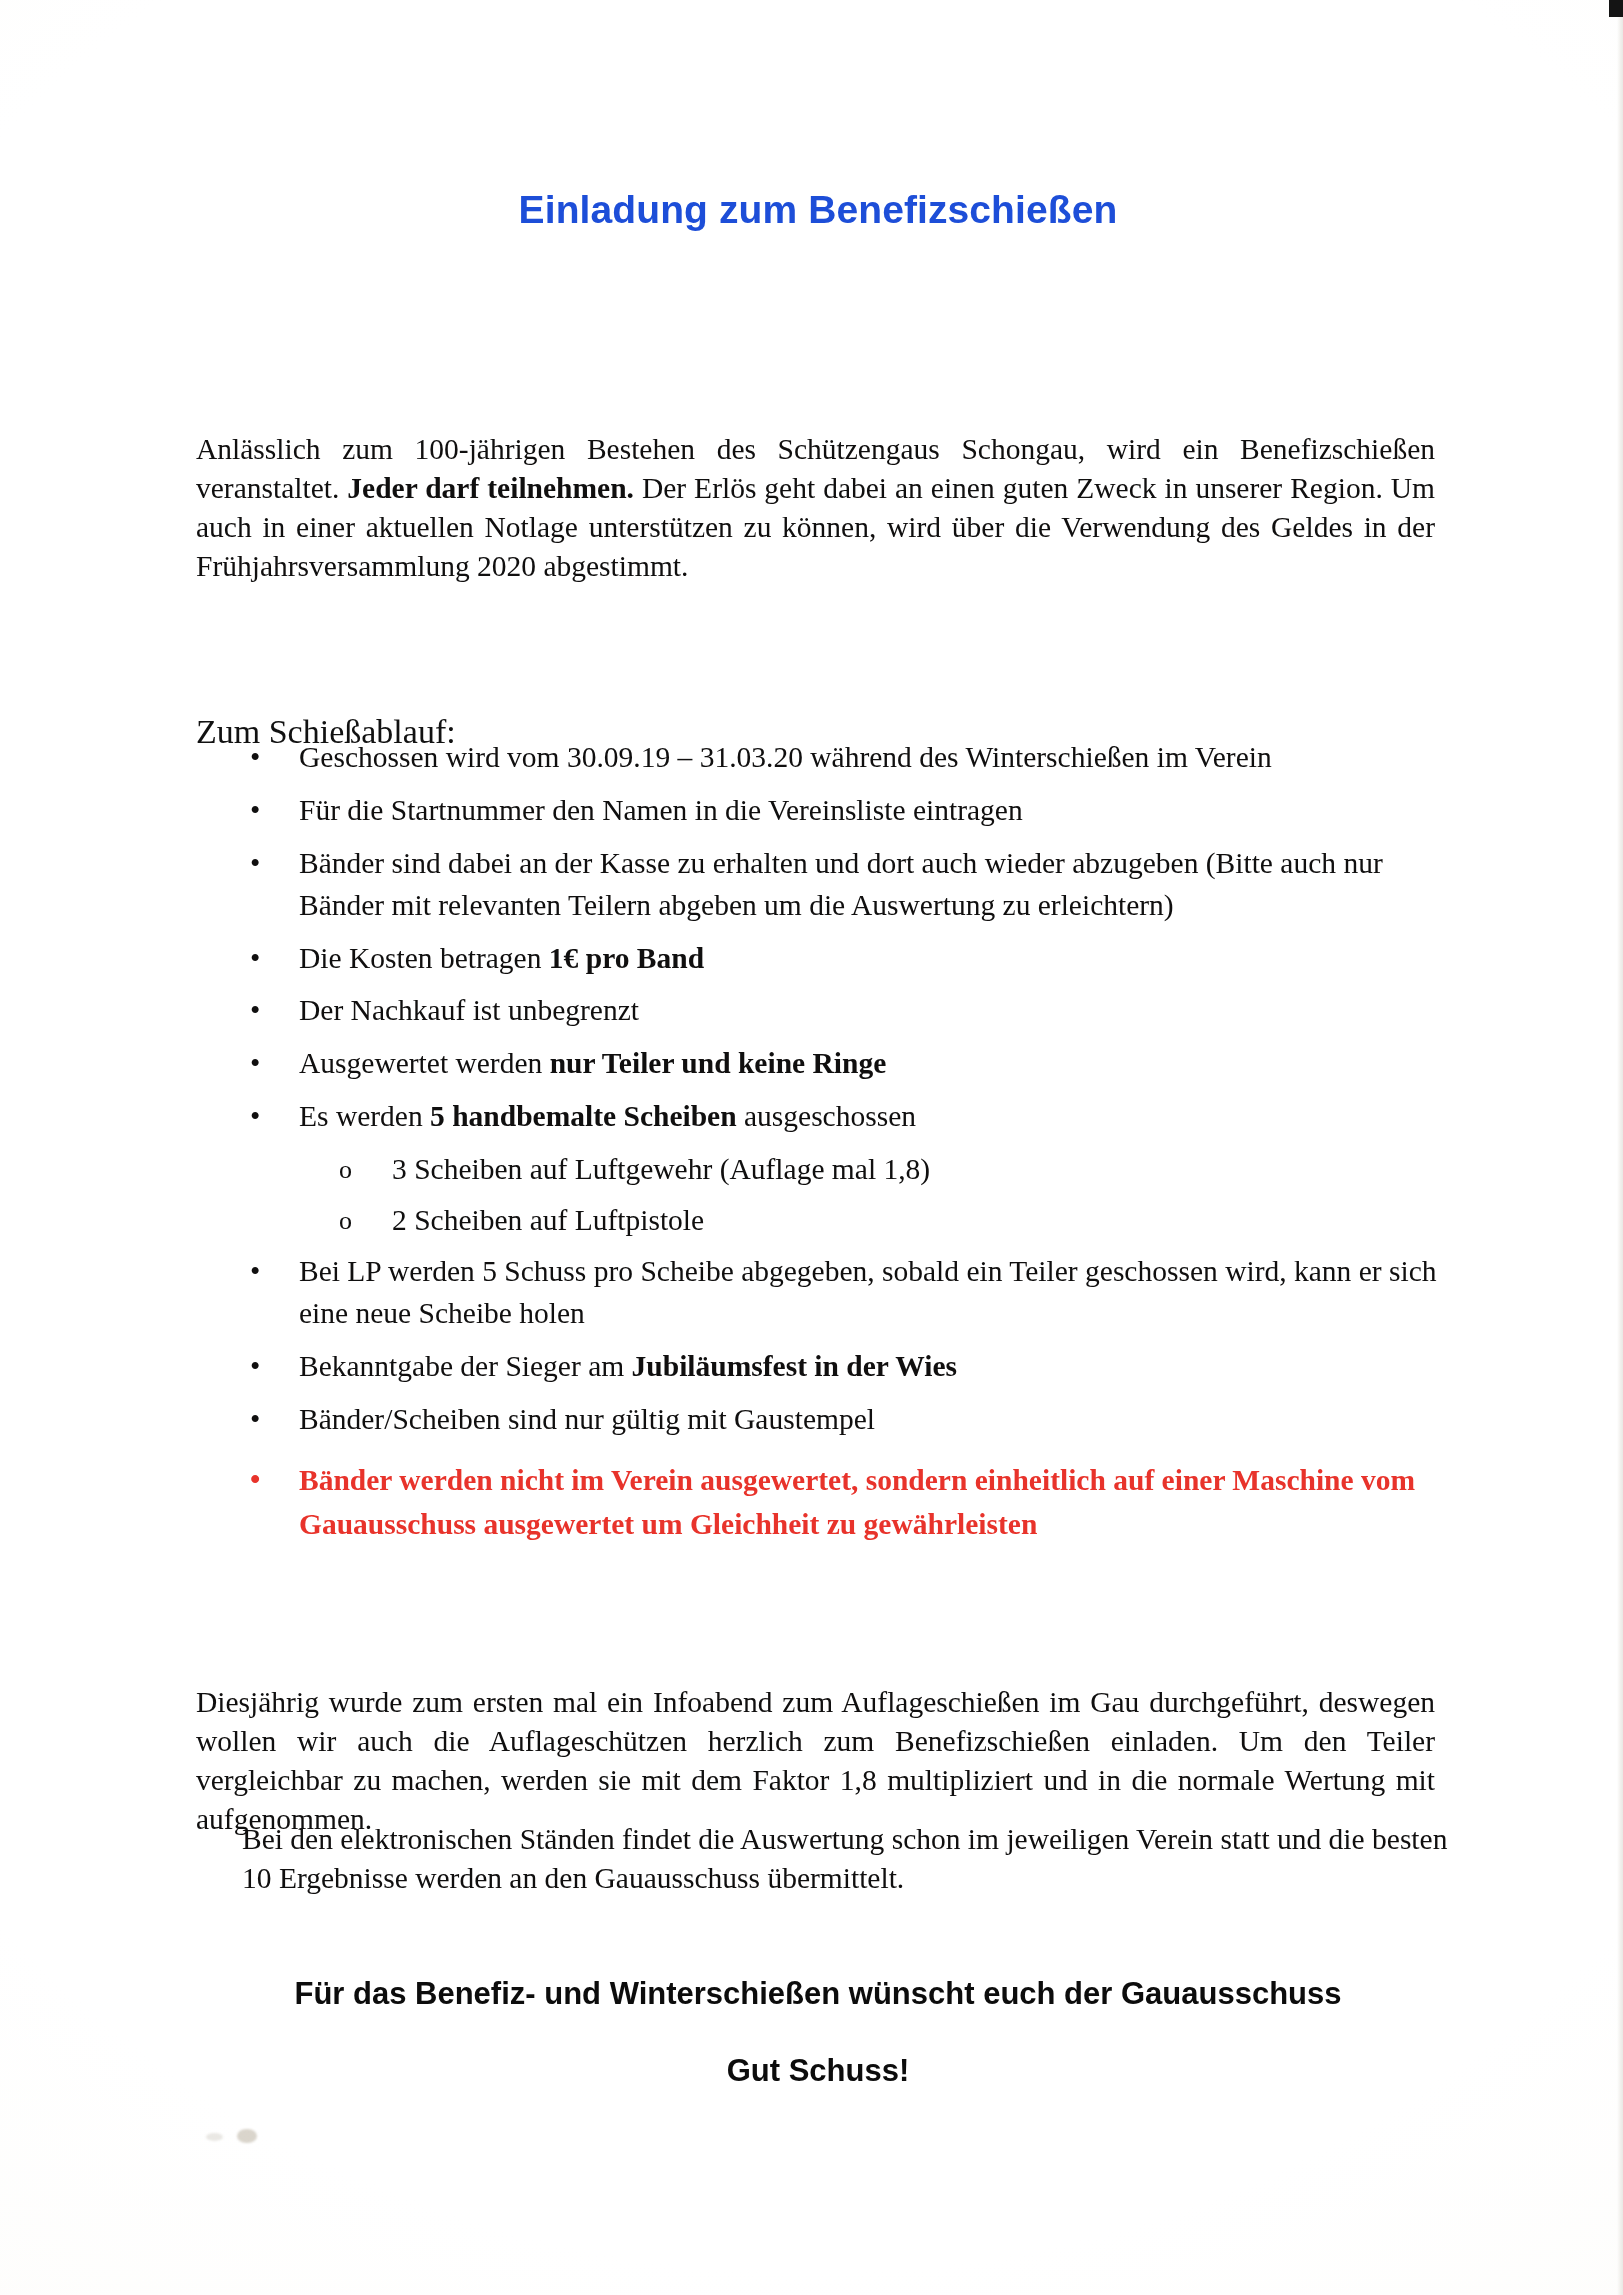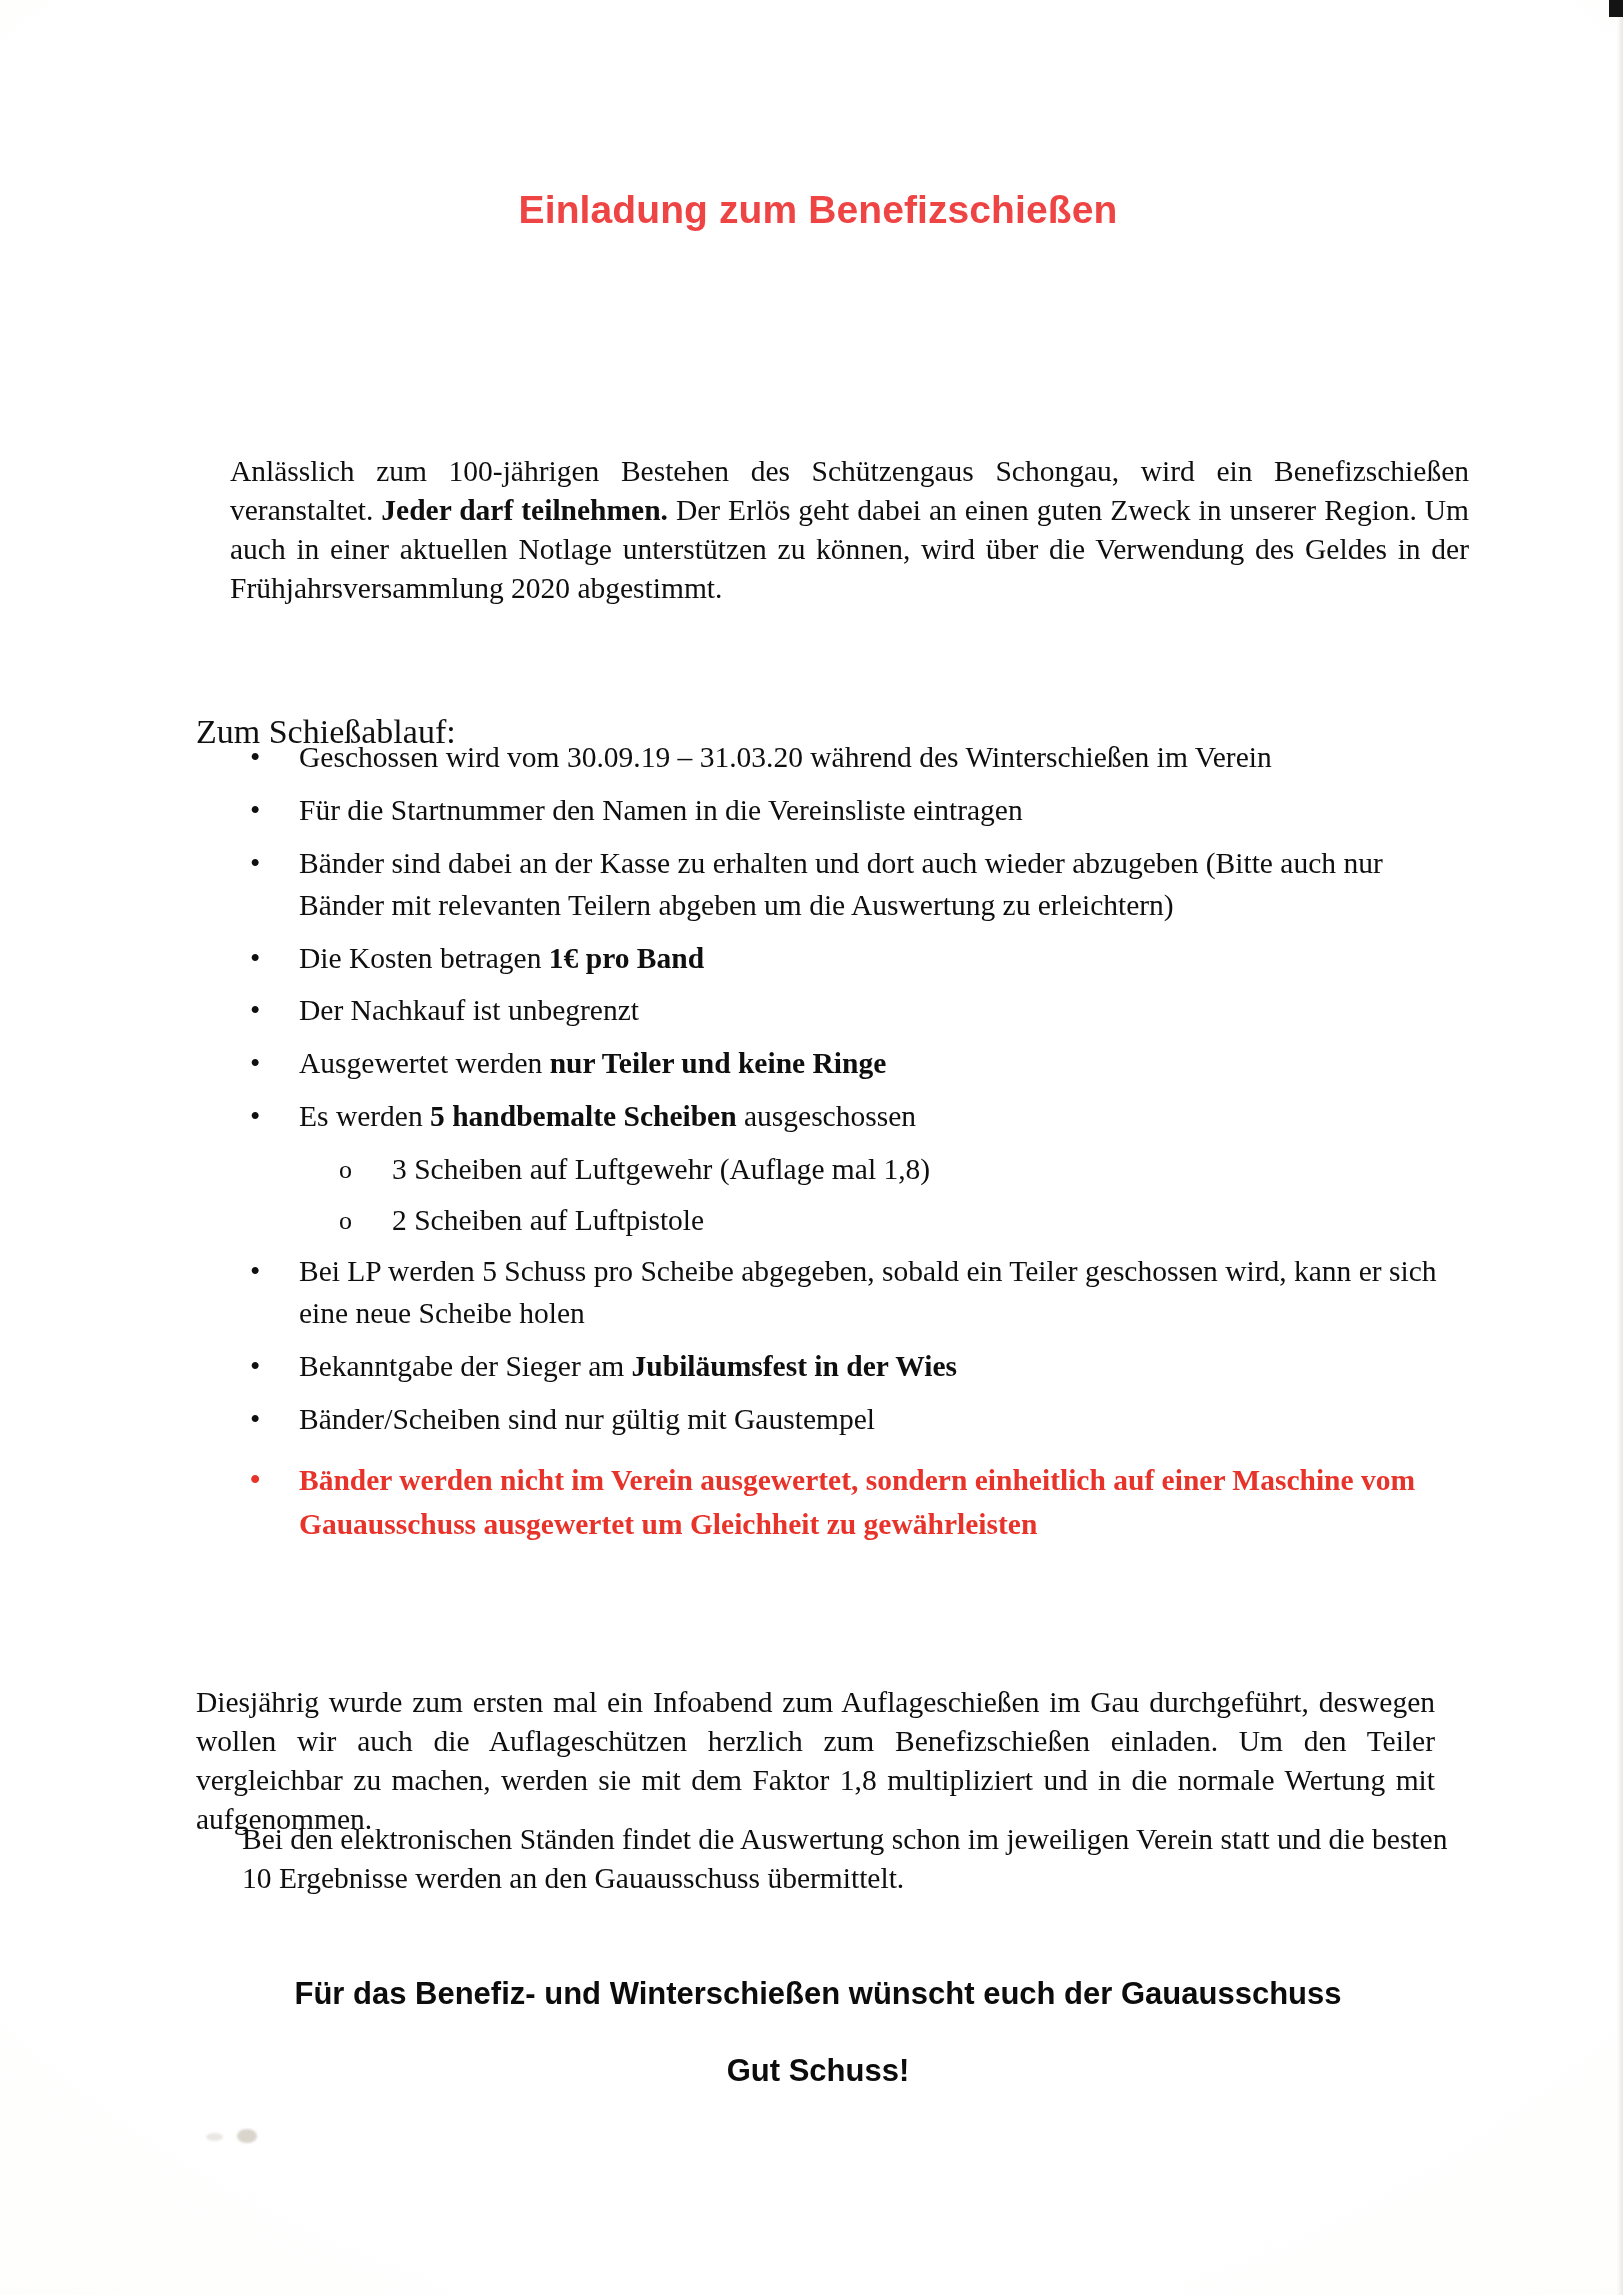--- a/index.html
+++ b/index.html
@@ -76,21 +76,21 @@
     left: 196px;
     top: 190px;
     width: 1244px;
   }
   .doc-title {
     font-family: "Liberation Sans Narrow", "Liberation Sans", sans-serif;
     font-weight: bold;
     font-size: 39px;
     line-height: 1.0;
     text-align: center;
-    color: #ef4444;
+    color: #1d4ed8;
     letter-spacing: 0.1px;
     margin: 0;
   }
   .doc-subtitle {
     font-family: "Liberation Sans Narrow", "Liberation Sans", sans-serif;
     font-weight: bold;
     font-size: 39px;
     line-height: 1.0;
     text-align: center;
     color: #0c0c0c;
@@ -102,21 +102,21 @@
     position: absolute;
     left: 196px;
     width: 1239px;
     font-size: 29.5px;
     line-height: 1.33;
     color: #100f0f;
     text-align: justify;
     text-justify: inter-word;
   }
   .para.ragged { text-align: left; }
-  #para-intro { top: 422px; margin-left: 34px; }
+  #para-intro { top: 400px; }
   #para-tail-1 { top: 1653px; }
   #para-tail-2 { top: 1790px; margin-left: 46px; }
 
   .section-heading {
     position: absolute;
     left: 196px;
     top: 712px;
     font-size: 34px;
     line-height: 1.2;
     color: #111;

